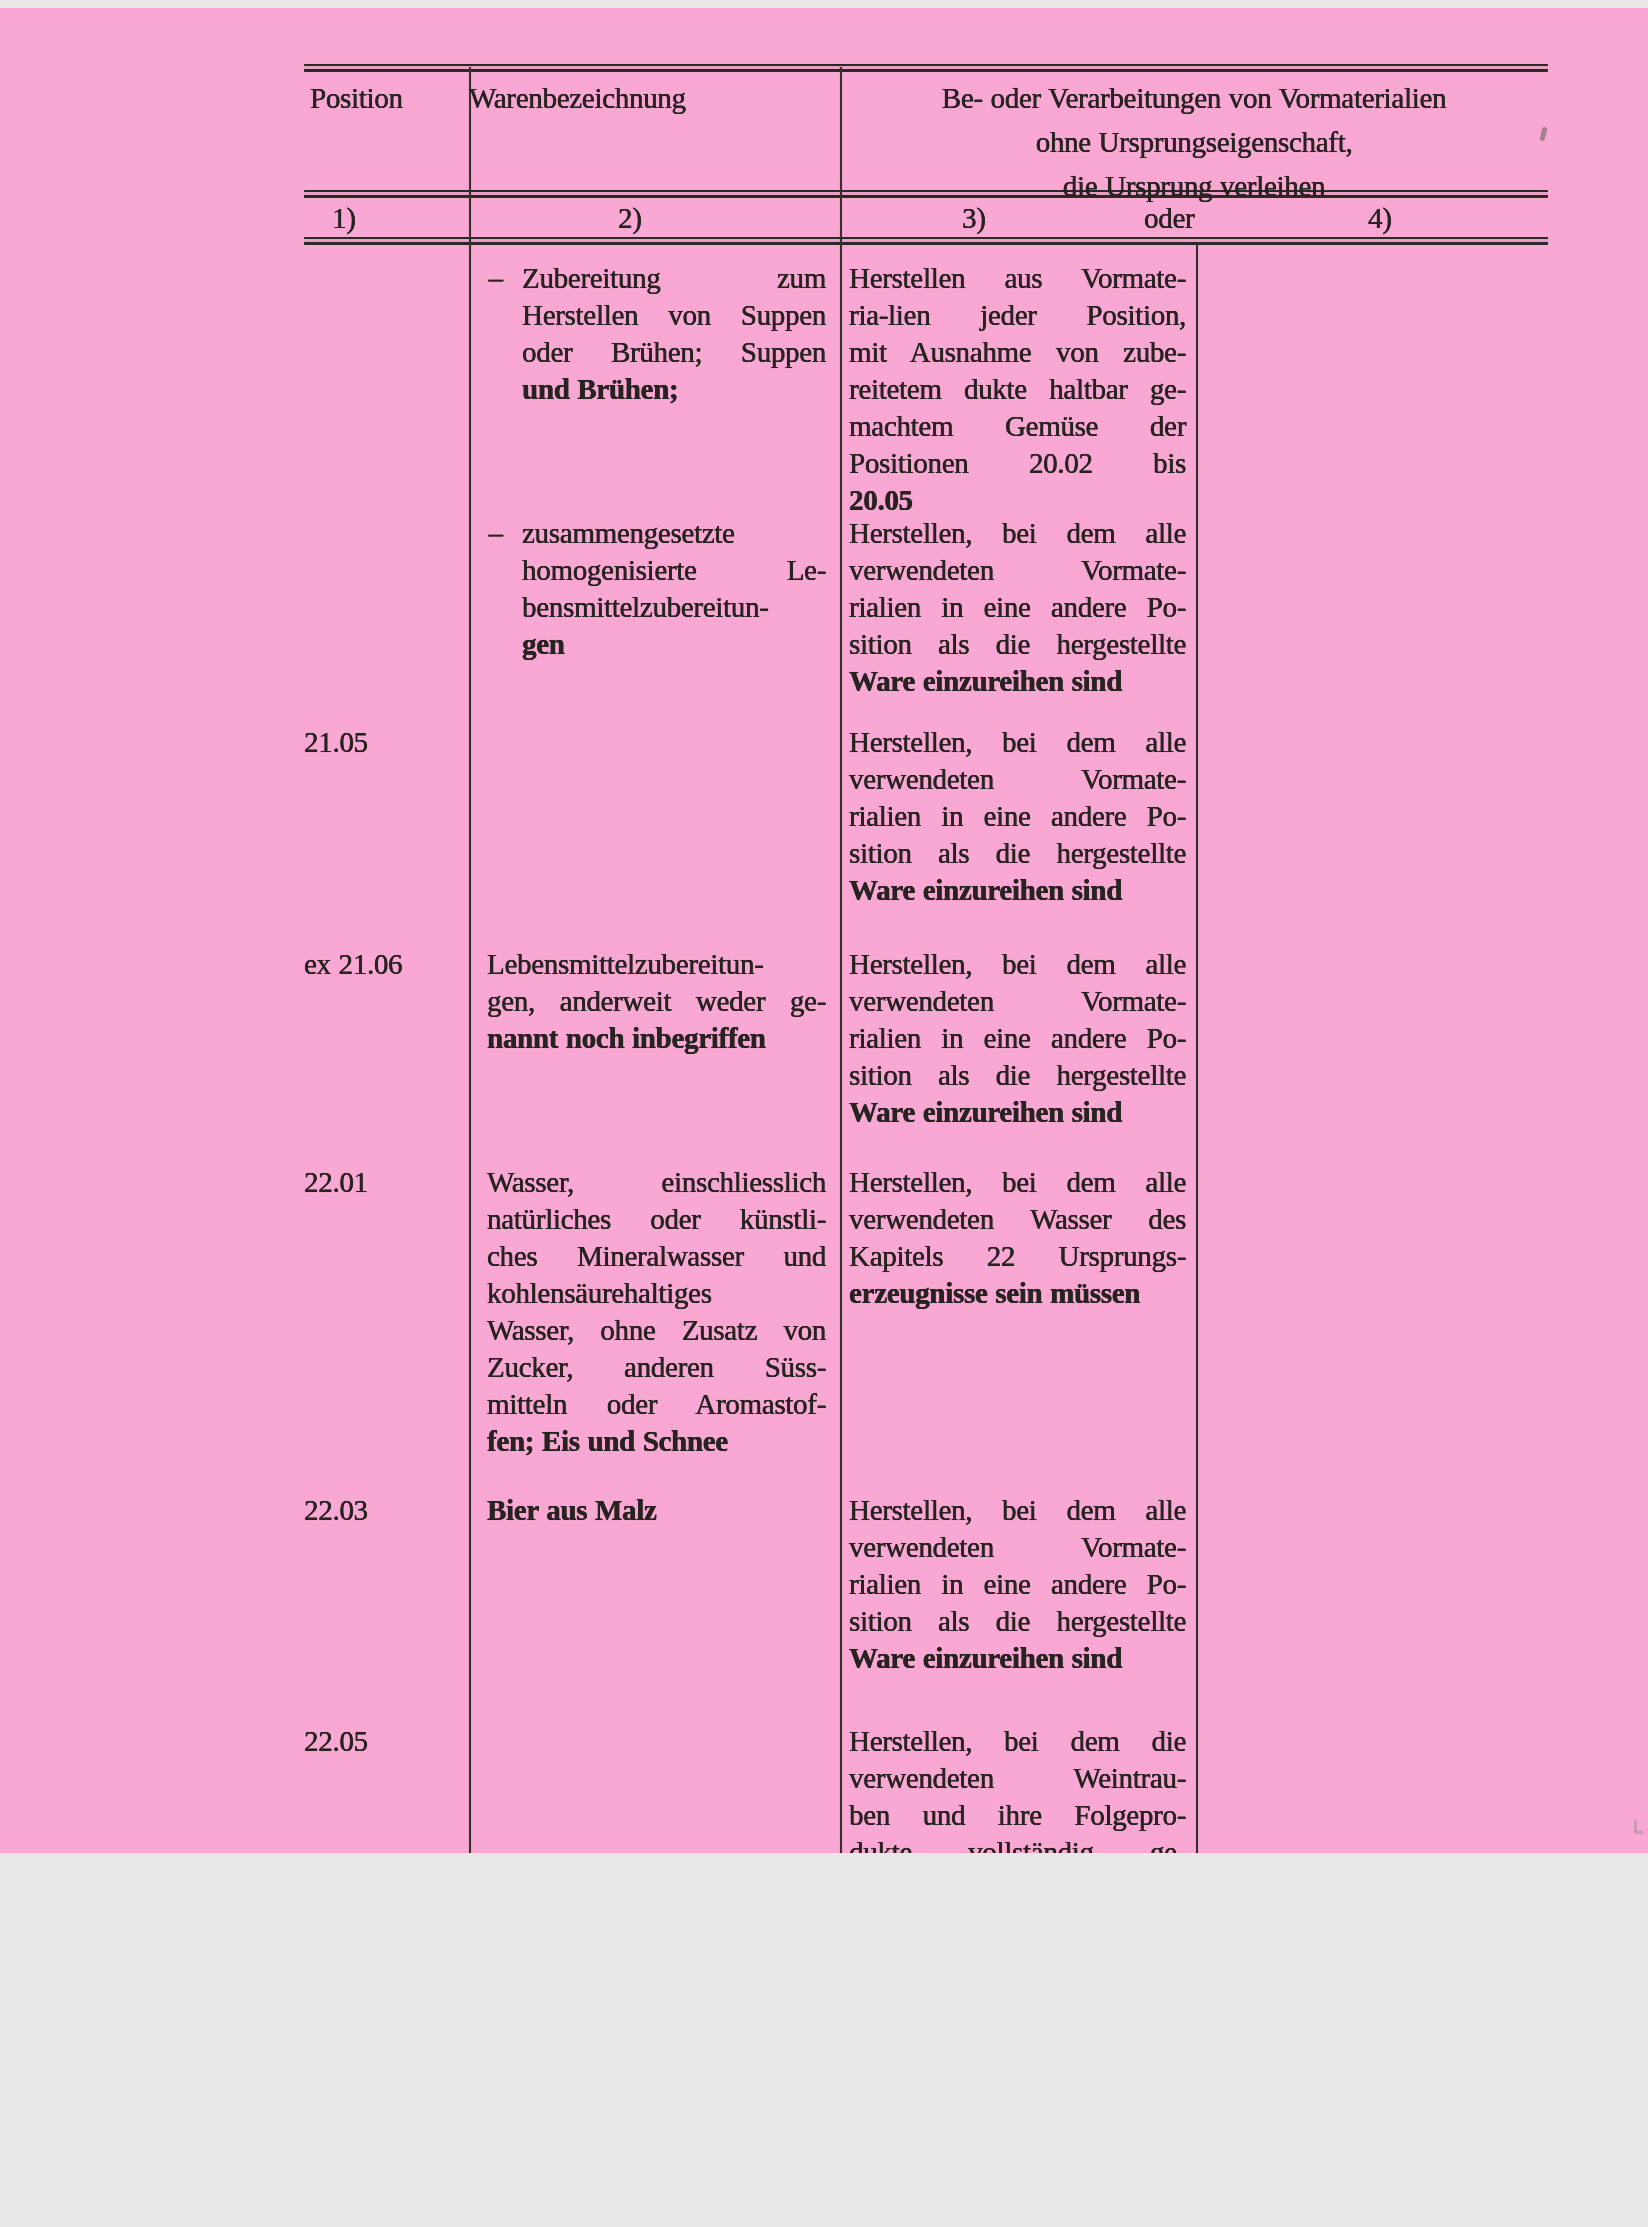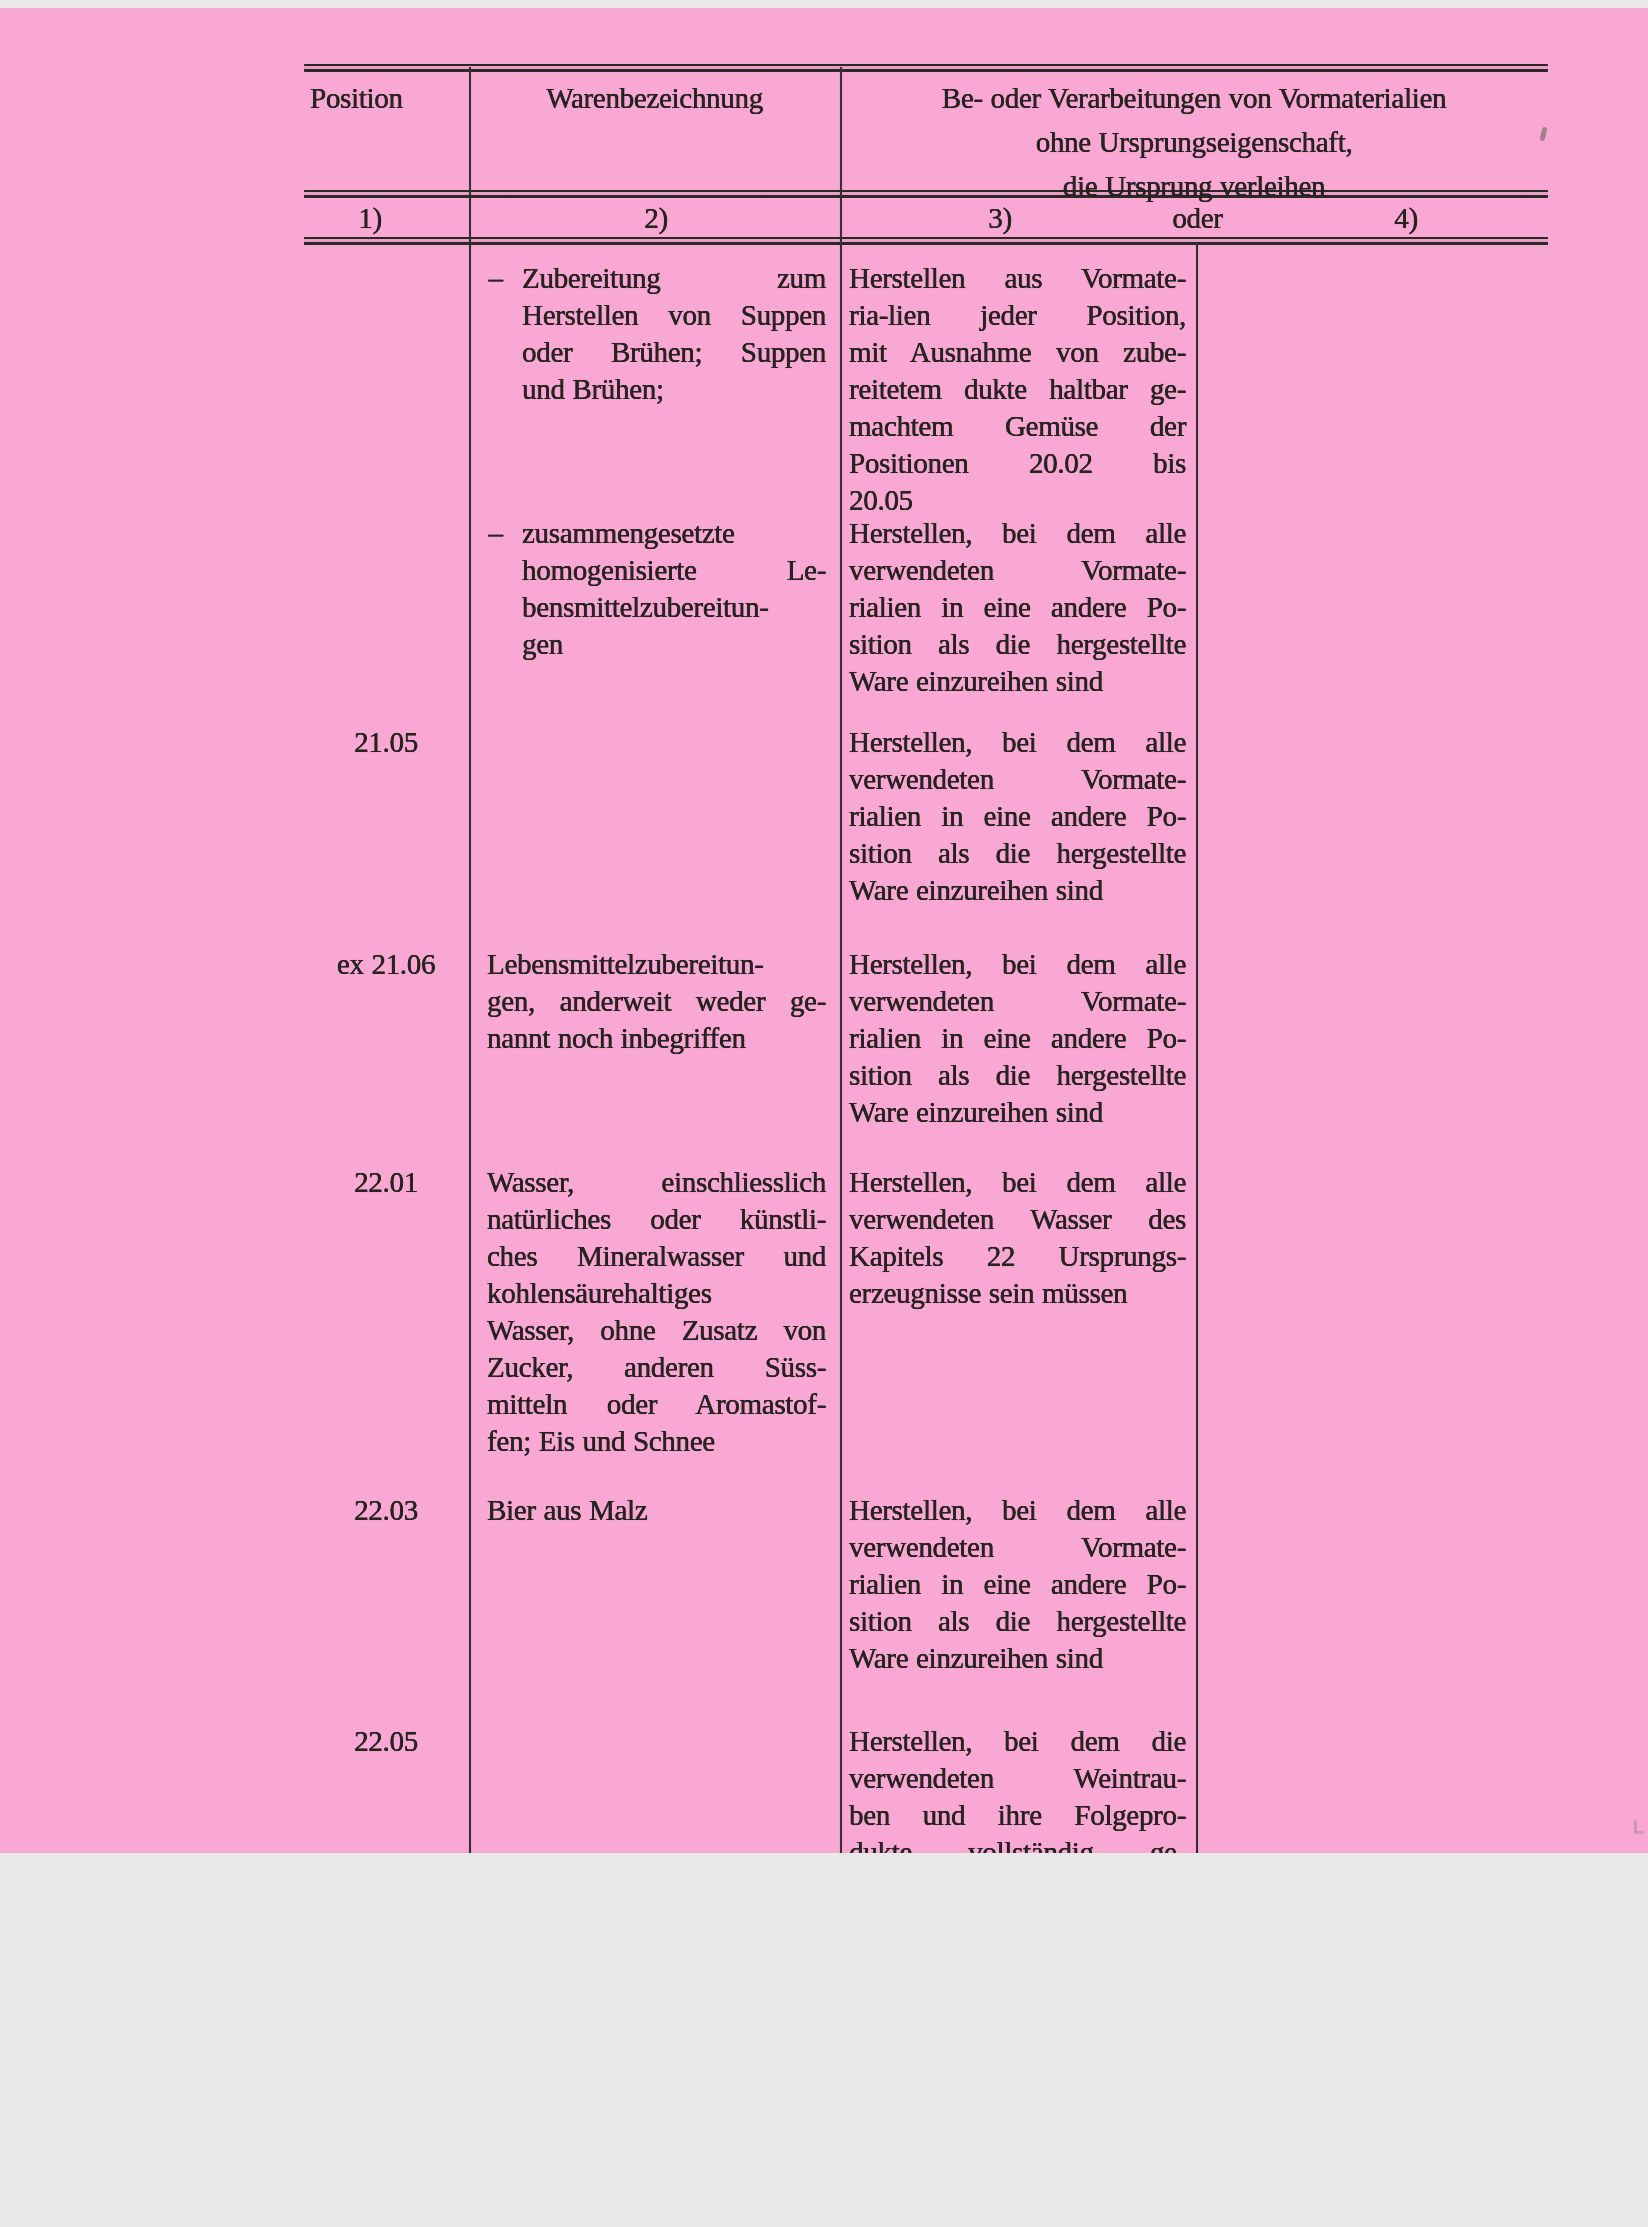--- a/index.html
+++ b/index.html
@@ -27,29 +27,30 @@
   }
   
   .lines .line {
     text-align: justify;
     text-align-last: justify;
     height: 37px;
     overflow: visible;
   }
   .lines .line.last {
     text-align-last: left;
+    font-weight: bold;
   }
   
   .hdr-lines .line {
     text-align: left;
     text-align-last: center;
     height: 44px;
   }
   .hdr-lines { line-height: 44px; }
-  .center { text-align: center; }
+  .center { }
   .bullet-para .lines { margin-left: 35px; }
   .bullet {
     position: absolute;
     left: 1.5px;
     top: 0;
   }
   
   .hrule {
     position: absolute;
     left: 304px;

